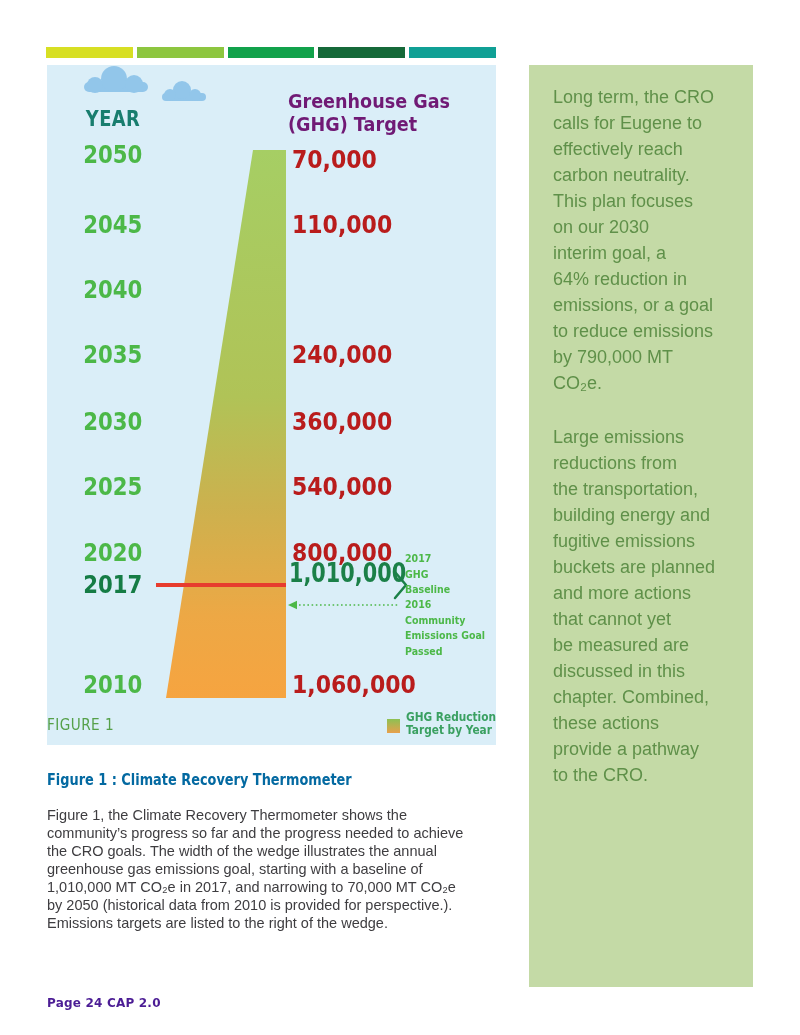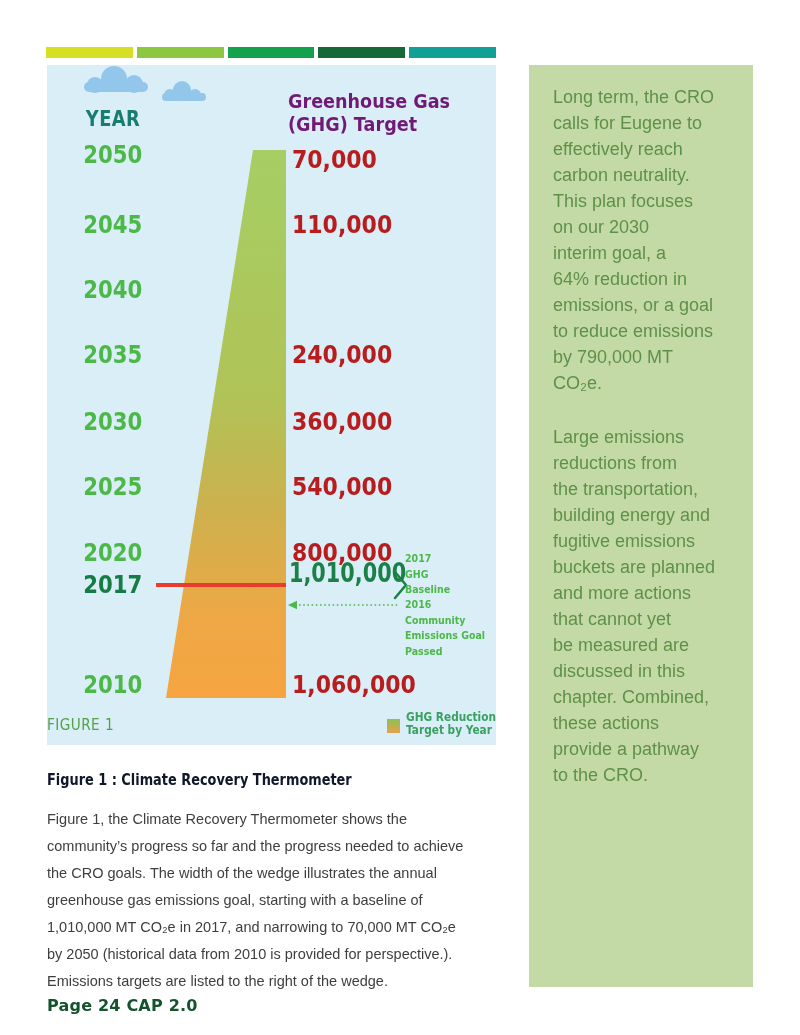--- a/index.html
+++ b/index.html
@@ -38,31 +38,31 @@
 
   .anno{left:405px;font-size:10.5px;font-weight:bold;color:#4cb848;line-height:15.5px;}
   .anno .cond{transform:scaleX(0.9);}
   .anno1{top:551px;} .anno2{top:597px;text-decoration:underline;}
 
   .fig-label{left:47px;top:716px;font-size:15.5px;color:#55a049;letter-spacing:.5px;}
   .legend-swatch{left:387px;top:719px;width:13px;height:14px;
                  background:linear-gradient(#8dc153,#e8a04c);}
   .legend-text{left:406px;top:711px;font-size:12px;font-weight:bold;color:#3aa061;line-height:13px;}
 
-  .caption{left:47px;top:771px;font-size:15px;font-weight:bold;color:#0f172a;}
+  .caption{left:47px;top:771px;font-size:15px;font-weight:bold;color:#0369a1;}
   .caption .cond{transform:scaleX(0.86);}
-  .body-text{left:47px;top:806px;width:480px;color:#3e3d40;font-size:14.5px;line-height:27px;
+  .body-text{left:47px;top:806px;width:480px;color:#3e3d40;font-size:14.5px;line-height:18px;
              font-family:"Liberation Sans","DejaVu Sans",sans-serif;white-space:pre-line;}
 
   .sidebar{left:529px;top:65px;width:224px;height:922px;background:#c4daa6;}
   .sb-text{left:553px;width:200px;color:#5f9049;font-size:18px;line-height:26px;
            font-family:"Liberation Sans","DejaVu Sans",sans-serif;white-space:pre-line;}
   .sb-p1{top:84px;} .sb-p2{top:424px;}
 
-  .footer{left:47px;top:996px;font-size:16px;font-weight:bold;color:#14532d;letter-spacing:.2px;}
+  .footer{left:47px;top:996px;font-size:12px;font-weight:bold;color:#4c1d95;letter-spacing:.2px;}
 </style>
 </head>
 <body>
 
 <div class="page">
 
   <div class="abs stripes">
     <div class="stripe s1"></div>
     <div class="stripe s2"></div>
     <div class="stripe s3"></div>

